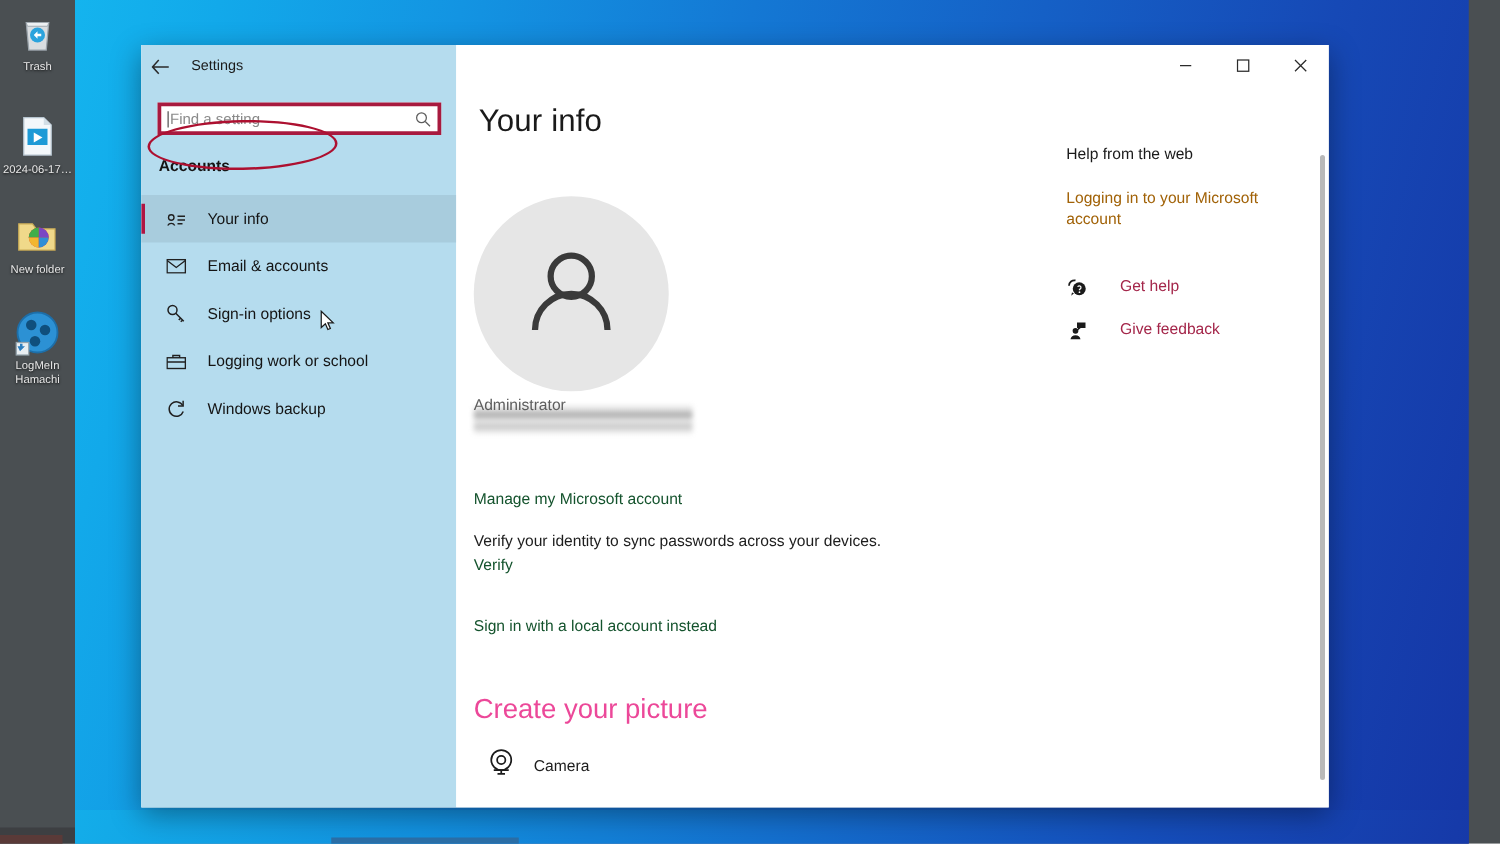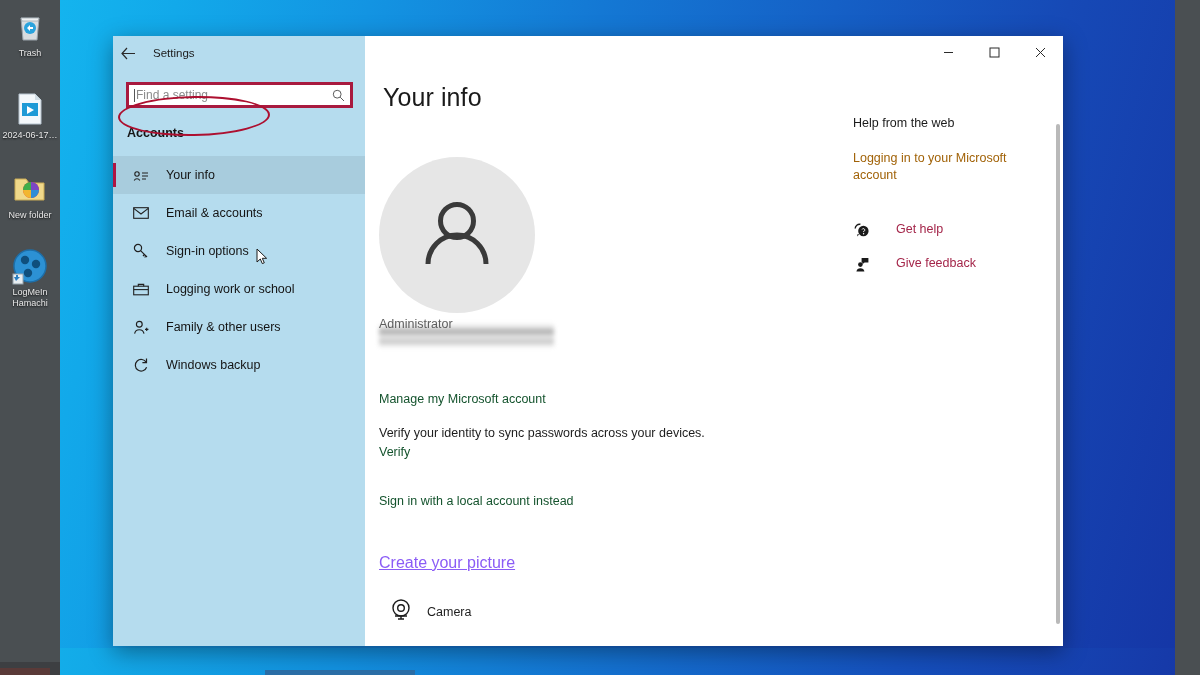--- a/index.html
+++ b/index.html
@@ -245,23 +245,22 @@
   }
   #billing-text { left: 14px; top: 318px; width: 340px; }
   #manage-link  { left: 14px; top: 356px; }
   #verify-text  { left: 14px; top: 388px; width: 360px; }
   #verify-link  { left: 14px; top: 409px; }
   #local-link   { left: 14px; top: 458px; }
 
   #create-picture-heading {
     position: absolute;
     left: 14px; top: 518px;
-    font-size: 16px;
-    color: #8b5cf6;
-    text-decoration: underline;
+    font-size: 22px;
+    color: #ec4899;
   }
   #camera-row {
     position: absolute;
     left: 24px; top: 562px;
     display: flex; align-items: center; gap: 14px;
   }
   #camera-row .cam-label { font-size: 12.5px; color: #1d1d1d; }
 
   
   #help-panel {
@@ -431,30 +430,20 @@
           <span class="nav-icon">
             <svg width="16" height="13" viewBox="0 0 16 13">
               <rect x="0.7" y="3.2" width="14.6" height="8.6" fill="none" stroke="currentColor" stroke-width="1.1"></rect>
               <path d="M5.3 3.2 V1.4 H10.7 V3.2" fill="none" stroke="currentColor" stroke-width="1.1"></path>
               <path d="M0.7 6.6 H15.3" stroke="currentColor" stroke-width="1.1"></path>
             </svg>
           </span>
           <span class="nav-label">Logging work or school</span>
         </div>
 
-        <div class="nav-item">
-          <span class="nav-icon">
-            <svg width="16" height="15" viewBox="0 0 16 15">
-              <circle cx="6.3" cy="4.2" r="2.9" fill="none" stroke="currentColor" stroke-width="1.15"></circle>
-              <path d="M1.6 13.6 a4.8 4.8 0 0 1 9.4 0" fill="none" stroke="currentColor" stroke-width="1.15"></path>
-              <path d="M12 9.4 H15.4 M13.7 7.7 V11.1" stroke="currentColor" stroke-width="1.15"></path>
-            </svg>
-          </span>
-          <span class="nav-label">Family &amp; other users</span>
-        </div>
 
         <div class="nav-item">
           <span class="nav-icon">
             <svg width="16" height="16" viewBox="0 0 16 16">
               <path d="M13.2 5.4 A5.8 5.8 0 1 0 13.6 10.2" fill="none" stroke="currentColor" stroke-width="1.2"></path>
               <path d="M13.5 1.6 V5.7 H9.4" fill="none" stroke="currentColor" stroke-width="1.2"></path>
             </svg>
           </span>
           <span class="nav-label">Windows backup</span>
         </div>

